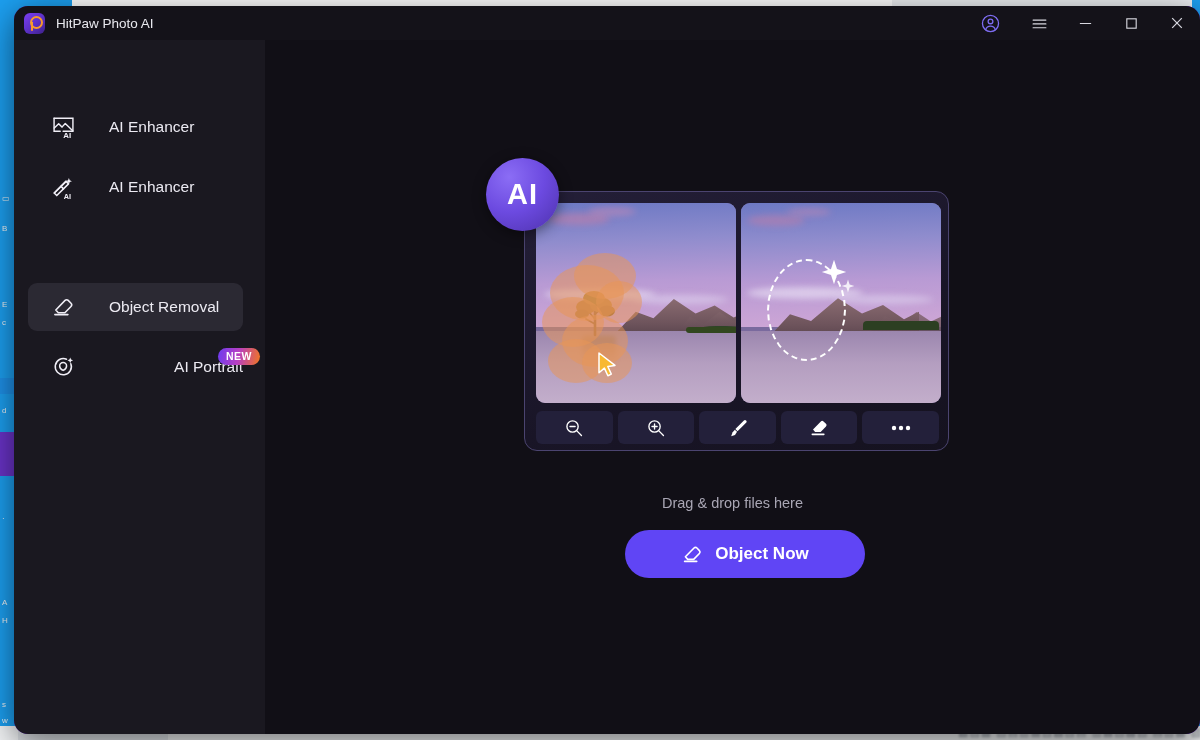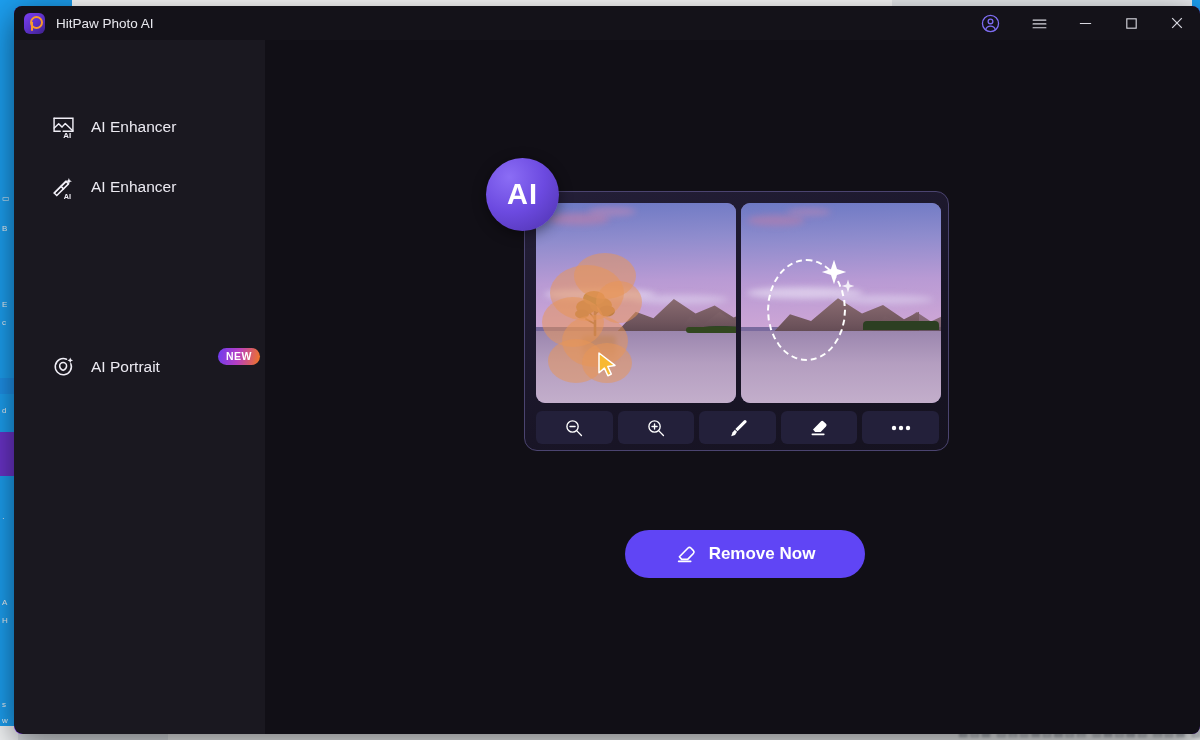--- a/index.html
+++ b/index.html
@@ -58,21 +58,21 @@
   }
 
   
   #app-window {
     position: absolute;
     left: 14px;
     top: 6px;
     width: 1186px;
     height: 728px;
     background: #6d28d9;
-    border-radius: 8px;
+    border-radius: 14px;
     overflow: hidden;
     box-shadow: 0 8px 34px rgba(0,0,0,0.55);
   }
 
   
   #titlebar {
     position: absolute;
     left: 0; top: 0;
     width: 100%;
     height: 34px;
@@ -149,21 +149,21 @@
   .nav-item.active { background: #2b2933; }
   .nav-icon {
     width: 30px;
     margin-left: 20px;
     display: flex;
     align-items: center;
     justify-content: center;
     flex: none;
   }
   .nav-label {
-    margin-left: 13px;
+    margin-left: 31px;
     color: #eceaf2;
     font-size: 15.5px;
   }
   .new-badge {
     position: absolute;
     left: 190px;
     top: 5px;
     padding: 2px 8px 3px;
     border-radius: 9px;
     background: linear-gradient(100deg, #6d3bf0 0%, #b83fc2 48%, #f1761f 100%);
@@ -399,22 +399,31 @@
             <path d="M3.4 18.8l2.6 2.6L18.2 9.2l-2.6-2.6z" stroke-linejoin="round"></path>
             <path d="M10.4 11.8l2.6 2.6" stroke-linecap="round"></path>
             <path d="M18.6 3.2l.9 2.3 2.3.9-2.3.9-.9 2.3-.9-2.3-2.3-.9 2.3-.9z" fill="#f0eef6" stroke="none"></path>
             <text x="13.2" y="24.6" font-size="7.6" fill="#f0eef6" stroke="none" font-family="Liberation Sans, sans-serif" font-weight="bold">AI</text>
           </svg>
         </span>
         <span class="nav-label">AI Enhancer</span>
       </div>
 
 
-
-      <div class="nav-item" style="top:303px;">
+      <div class="nav-item active" style="top:243px;">
+        <span class="nav-icon">
+          <svg width="25" height="25" viewBox="0 0 26 26" fill="none" stroke="#f0eef6" stroke-width="1.6">
+            <path d="M5.0 15.6L14.6 5.6a2.3 2.3 0 013.3 0l2.9 3a2.4 2.4 0 010 3.3l-6.4 6.6H7.6z" stroke-linejoin="round"></path>
+            <line x1="4.0" y1="20.4" x2="17.6" y2="20.4" stroke-linecap="round"></line>
+          </svg>
+        </span>
+        <span class="nav-label">Object Removal</span>
+      </div>
+
+      <div class="nav-item" style="top:303px;justify-content:space-between;">
         <span class="nav-icon">
           <svg width="25" height="25" viewBox="0 0 26 26" fill="none" stroke="#f0eef6" stroke-width="1.55">
             <path d="M20.6 9.0a8.4 8.4 0 11-4.4-4.6" stroke-linecap="round"></path>
             <path d="M9.0 11.4a3.6 3.6 0 017.2 0c0 2.2-2.2 4.0-3.6 4.6-1.4-.6-3.6-2.4-3.6-4.6z" stroke-linejoin="round"></path>
             <path d="M20.0 2.6l.85 2.1 2.1.85-2.1.85-.85 2.1-.85-2.1-2.1-.85 2.1-.85z" fill="#f0eef6" stroke="none"></path>
           </svg>
         </span>
         <span class="nav-label">AI Portrait</span>
         <span class="new-badge">NEW</span>
       </div>
@@ -524,24 +533,25 @@
           <div class="tool-btn" title="More">
             <svg width="22" height="8" viewBox="0 0 22 8">
               <circle cx="4" cy="4" r="2.2" fill="#ffffff"></circle>
               <circle cx="11" cy="4" r="2.2" fill="#ffffff"></circle>
               <circle cx="18" cy="4" r="2.2" fill="#ffffff"></circle>
             </svg>
           </div>
         </div>
       </section>
 
+      <div id="drop-text">Drag &amp; drop files here</div>
 
       <button id="remove-now-btn">
         <svg width="23" height="23" viewBox="0 0 24 24" fill="none" stroke="#ffffff" stroke-width="1.7">
           <path d="M4.6 14.4L13.6 5.2a2.1 2.1 0 013 0l2.6 2.7a2.2 2.2 0 010 3l-6.0 6.2H7.0z" stroke-linejoin="round"></path>
           <line x1="3.8" y1="19.2" x2="16.4" y2="19.2" stroke-linecap="round"></line>
         </svg>
-        <span>Remove Now</span>
+        <span>Object Now</span>
       </button>
 
     </main>
   </div>
 </div>
 
 </body></html>

